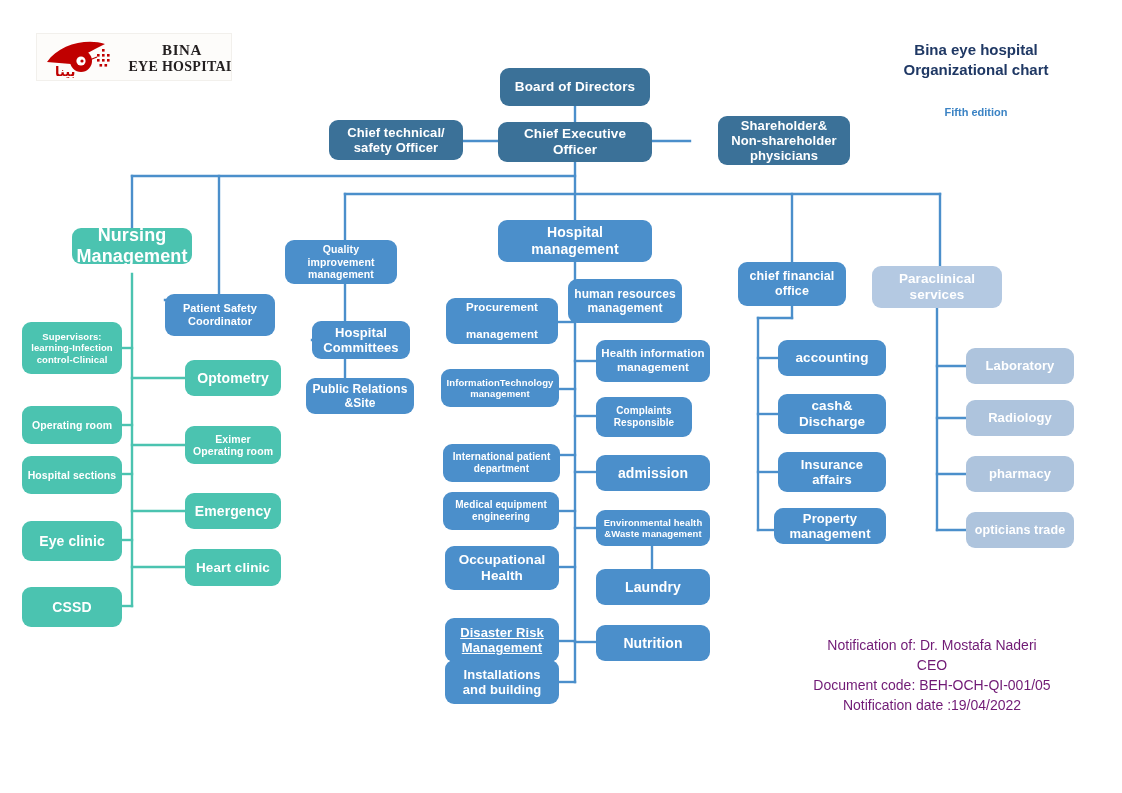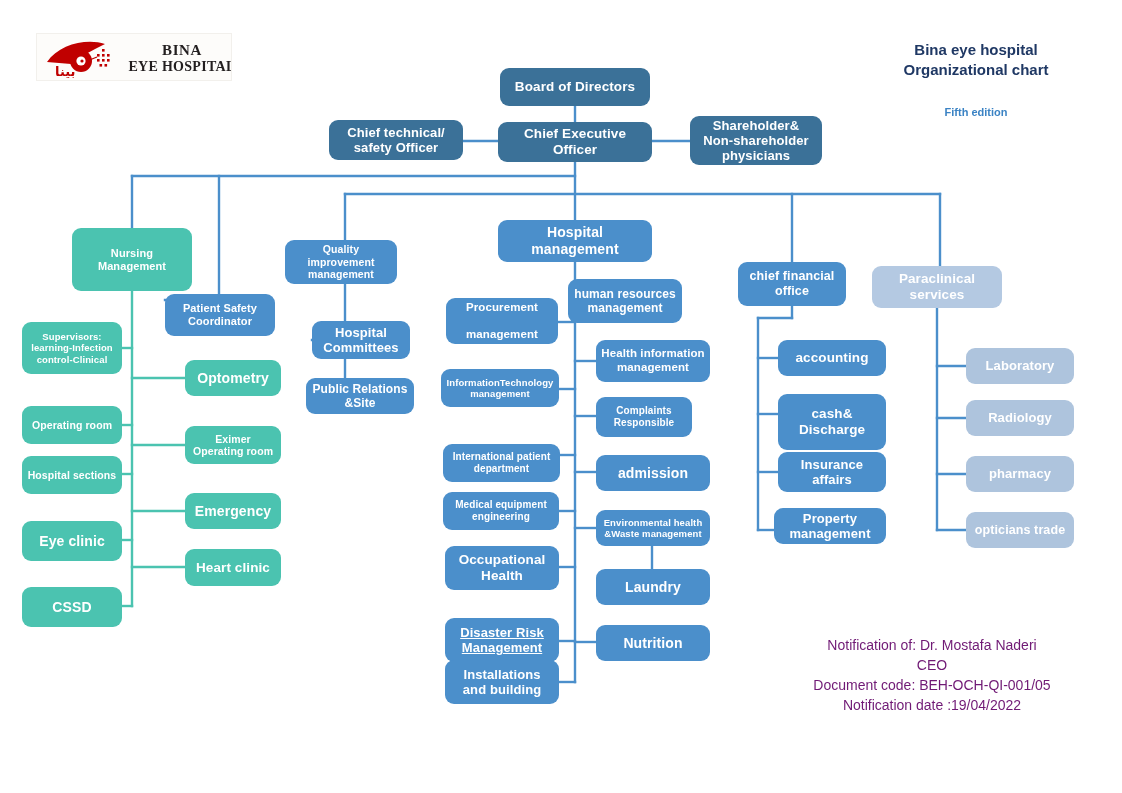--- a/index.html
+++ b/index.html
@@ -227,25 +227,25 @@
   </div>
 
   <div class="node c-dark" style="left:498px; top:122px; width:154px; height:40px; font-size:13.5px;">
     <span>Chief Executive<br>Officer</span>
   </div>
 
   <div class="node c-dark" style="left:329px; top:120px; width:134px; height:40px; font-size:13px;">
     <span>Chief  technical/<br>safety Officer</span>
   </div>
 
-  <div class="node c-dark" style="left:690px; top:116px; width:132px; height:49px; font-size:13px;">
+  <div class="node c-dark" style="left:718px; top:116px; width:132px; height:49px; font-size:13px;">
     <span>Shareholder&amp;<br>Non-shareholder<br>physicians</span>
   </div>
 
-  <div class="node c-teal" style="left:72px; top:228px; width:120px; height:63px; font-size:11px;">
+  <div class="node c-teal" style="left:72px; top:228px; width:120px; height:36px; font-size:18px;">
     <span>Nursing<br>Management</span>
   </div>
 
   <div class="node c-blue" style="left:165px; top:294px; width:110px; height:42px; font-size:11px;">
     <span>Patient Safety<br>Coordinator</span>
   </div>
 
   <div class="node c-teal" style="left:22px; top:322px; width:100px; height:52px; font-size:9.5px;">
     <span>Supervisors:<br>learning-Infection<br>control-Clinical</span>
   </div>
@@ -355,21 +355,21 @@
   </div>
 
   <div class="node c-blue" style="left:738px; top:262px; width:108px; height:44px; font-size:12.5px;">
     <span>chief financial<br>office</span>
   </div>
 
   <div class="node c-blue" style="left:778px; top:340px; width:108px; height:36px; font-size:13.5px;">
     <span>accounting</span>
   </div>
 
-  <div class="node c-blue" style="left:778px; top:394px; width:108px; height:56px; font-size:13.5px;">
+  <div class="node c-blue" style="left:778px; top:394px; width:108px; height:40px; font-size:13.5px;">
     <span>cash&amp;<br>Discharge</span>
   </div>
 
   <div class="node c-blue" style="left:778px; top:452px; width:108px; height:40px; font-size:13px;">
     <span>Insurance<br>affairs</span>
   </div>
 
   <div class="node c-blue" style="left:774px; top:508px; width:112px; height:28px; font-size:13px;">
     <span>Property<br>management</span>
   </div>

